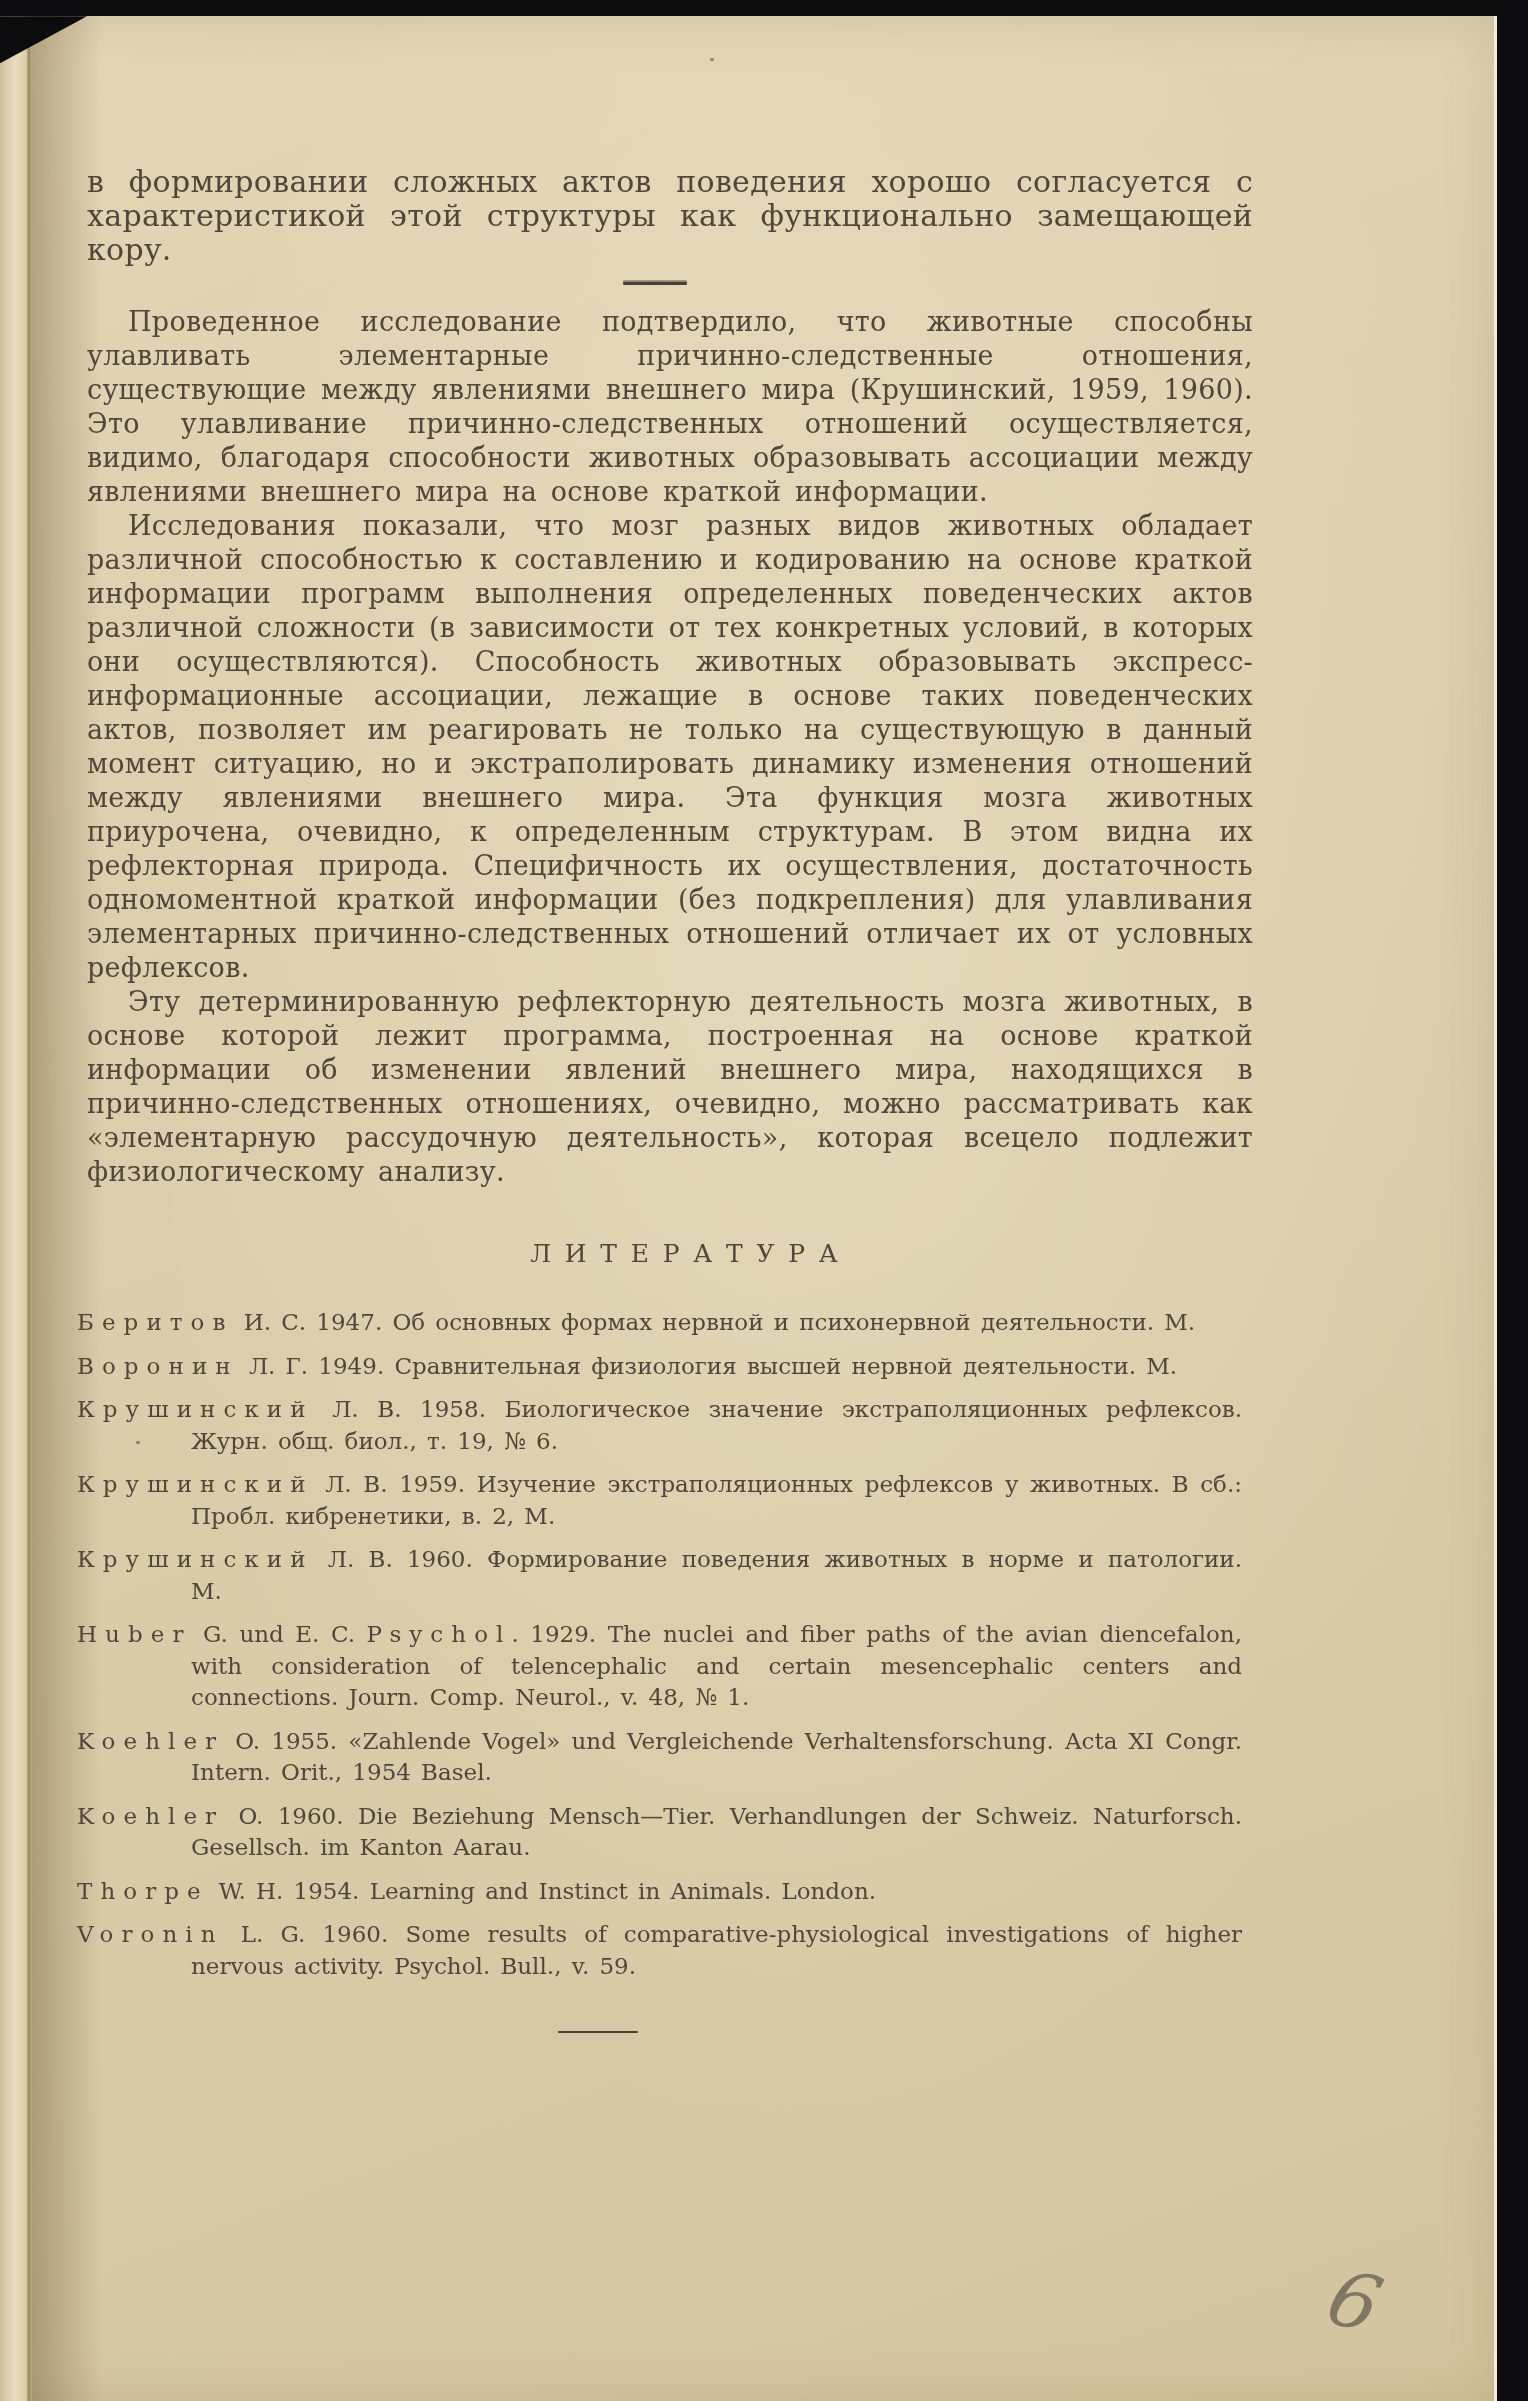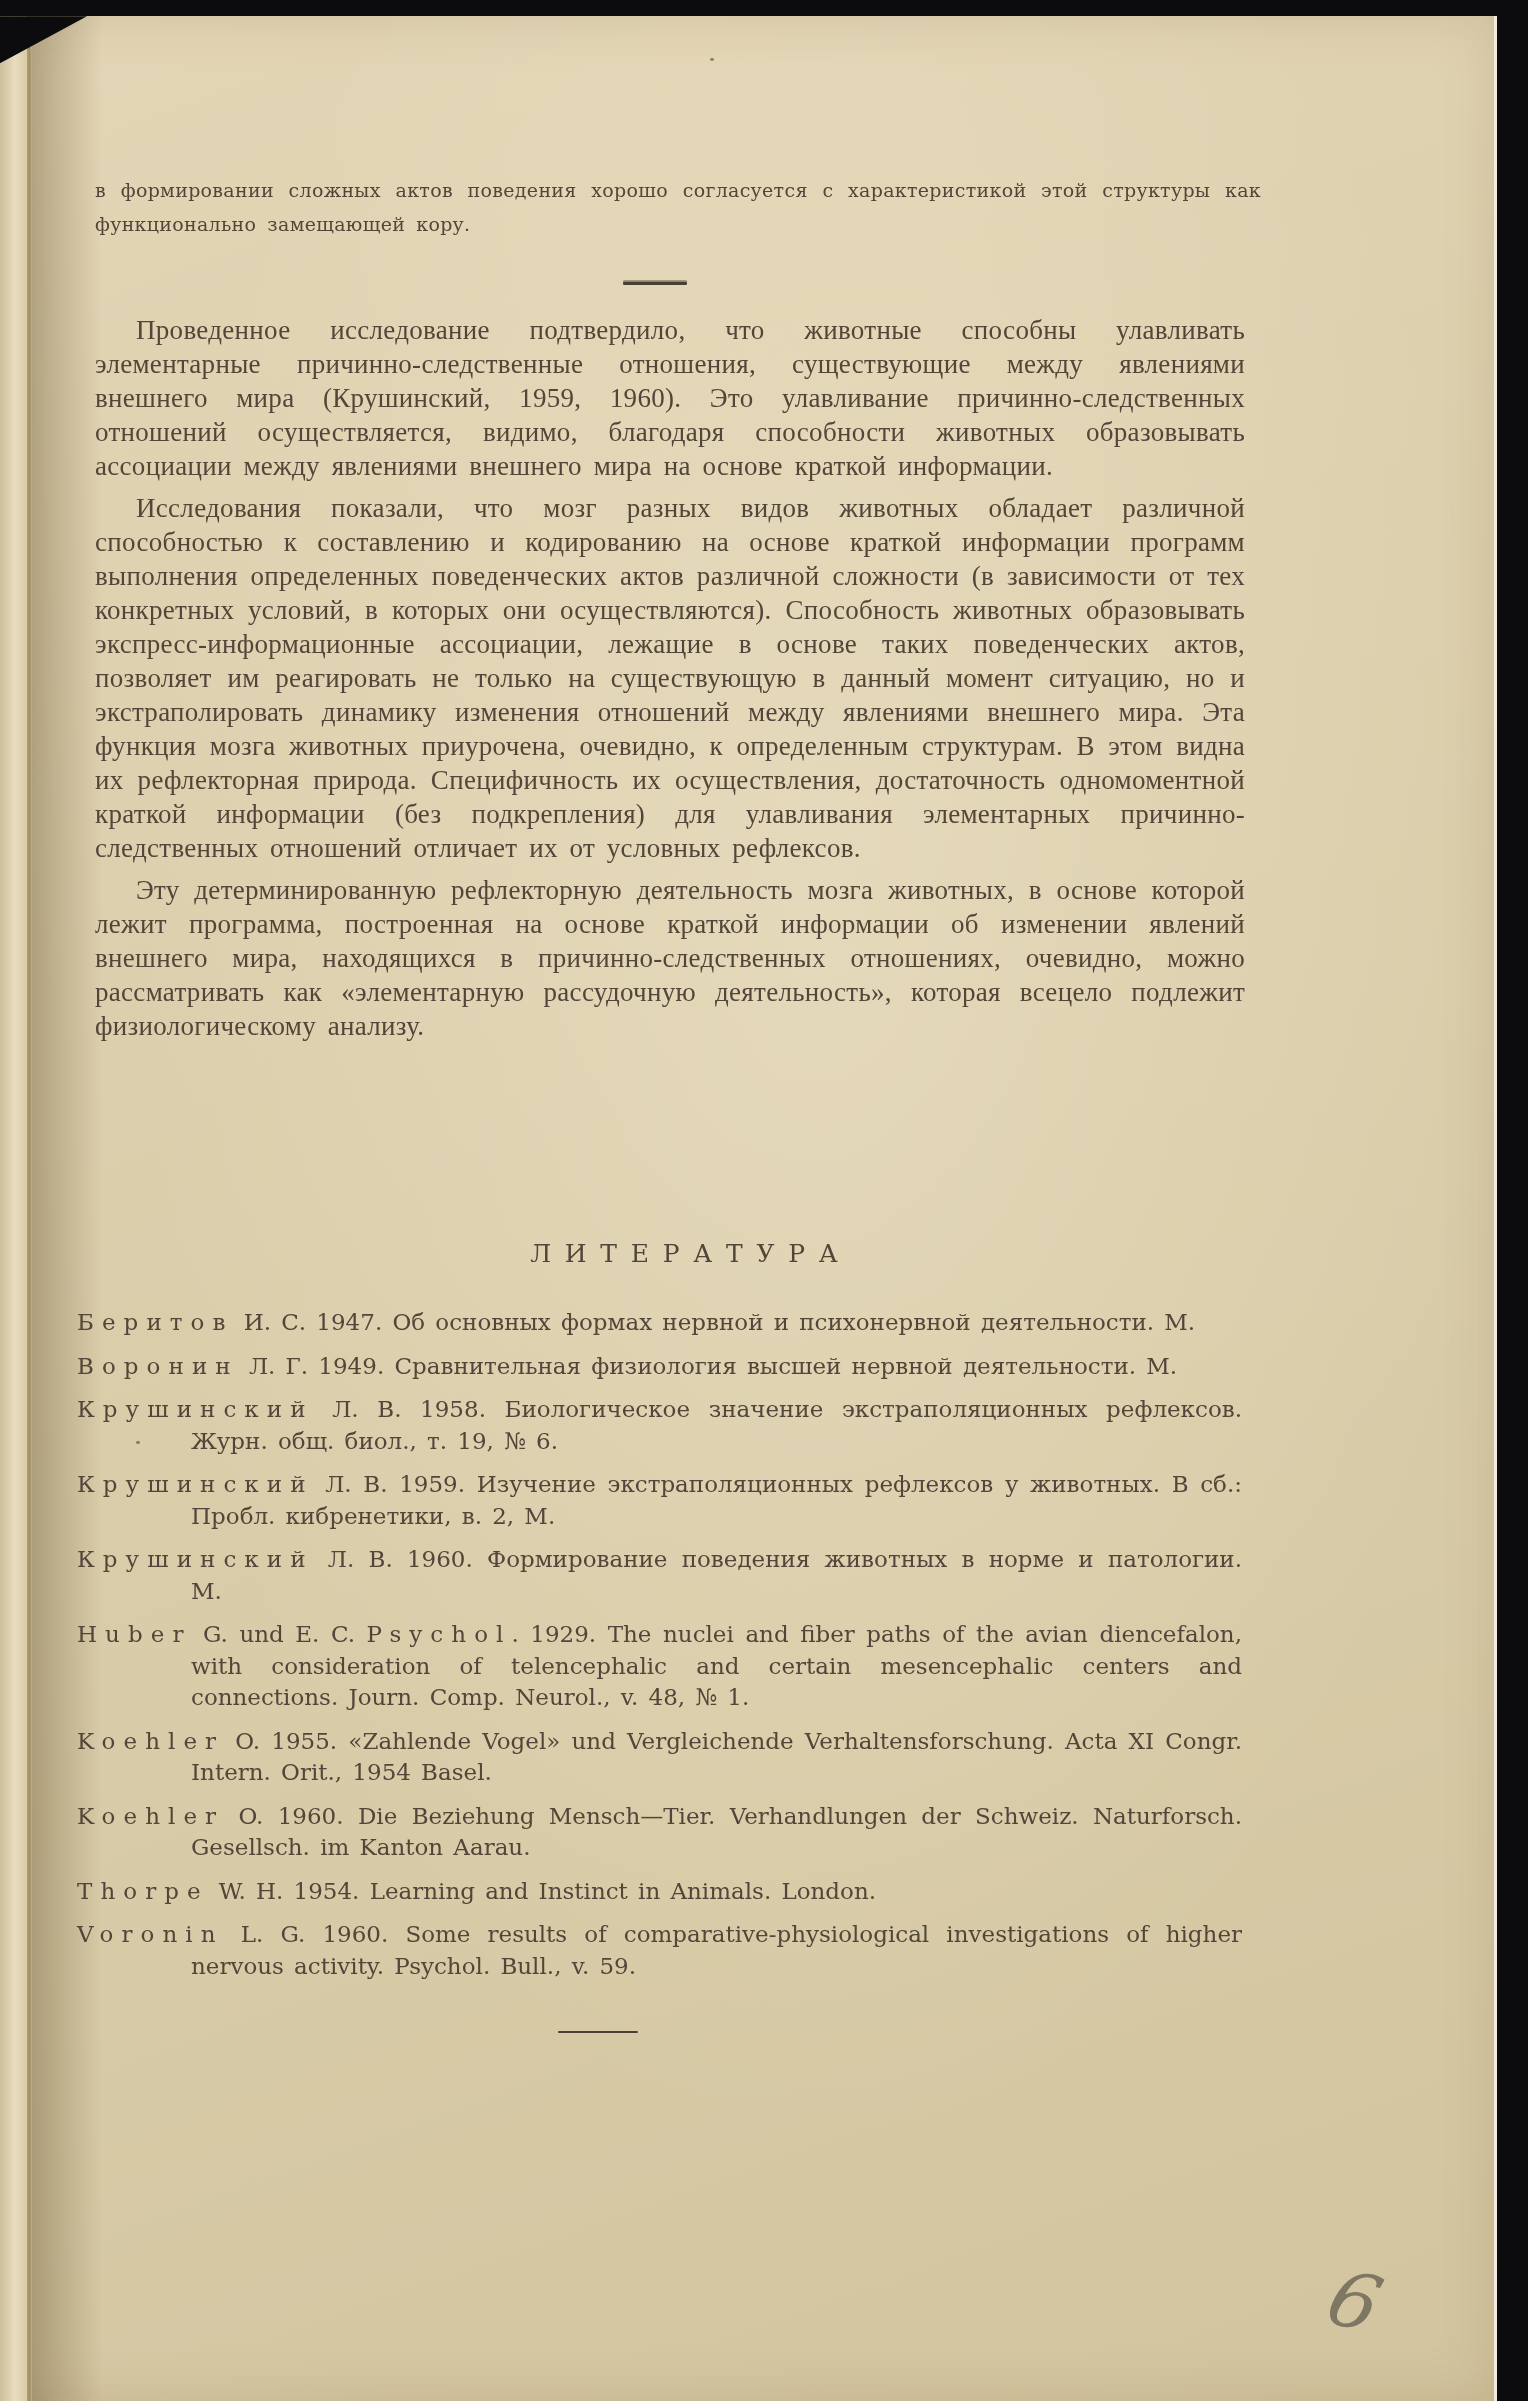--- a/index.html
+++ b/index.html
@@ -53,48 +53,47 @@
     width: 87px; height: 47px;
     background: #0c0b0d;
     clip-path: polygon(0 0, 100% 0, 0 100%);
   }
   
   .ink { color: #52463a; }
   .para-frag {
     position: absolute;
     left: 87px; top: 165px;
     width: 1166px;
-    font-size: 19px;
+    font-size: 30px;
     line-height: 34px;
     letter-spacing: 0.3px;
     word-spacing: 4.7px;
     text-align: justify;
-    margin: 8px;
+    margin: 0;
   }
   .rule {
     position: absolute;
     background: #493f34;
     border-radius: 1.2px;
   }
   .rule-top   { left: 623px; top: 282px;  width: 64px; height: 2.9px; box-shadow: 0 -1.7px 0 rgba(73,63,52,0.55); }
   .rule-bottom{ left: 558px;  top: 2031px; width: 80px; height: 2.3px; }
   .body-flow {
     position: absolute;
     left: 87px; top: 305px;
     width: 1166px;
     font-size: 27px;
     line-height: 34px;
     letter-spacing: 0.3px;
     word-spacing: 4.7px;
     text-align: justify;
   }
   .body-flow p {
-    margin: 8px;
+    margin: 0;
     text-indent: 41px;
-    font-family: Liberation Serif, serif;
   }
   .lit-heading {
     position: absolute;
     left: 101px; top: 1239px;
     width: 1166px;
     margin: 0;
     text-align: center;
     font-size: 25px;
     font-weight: normal;
     letter-spacing: 0.55em;

